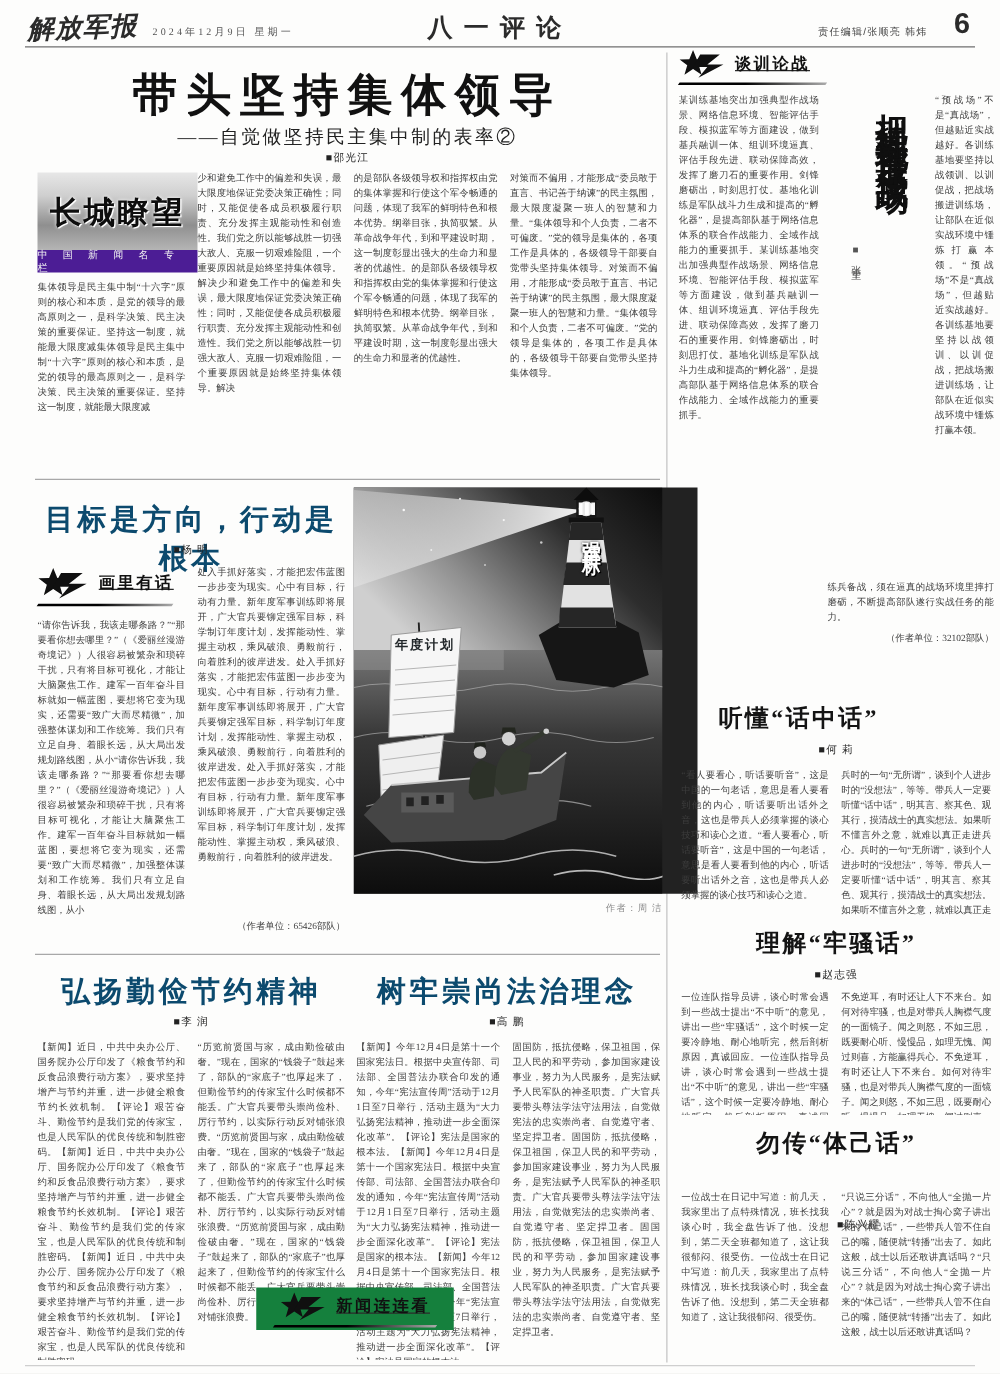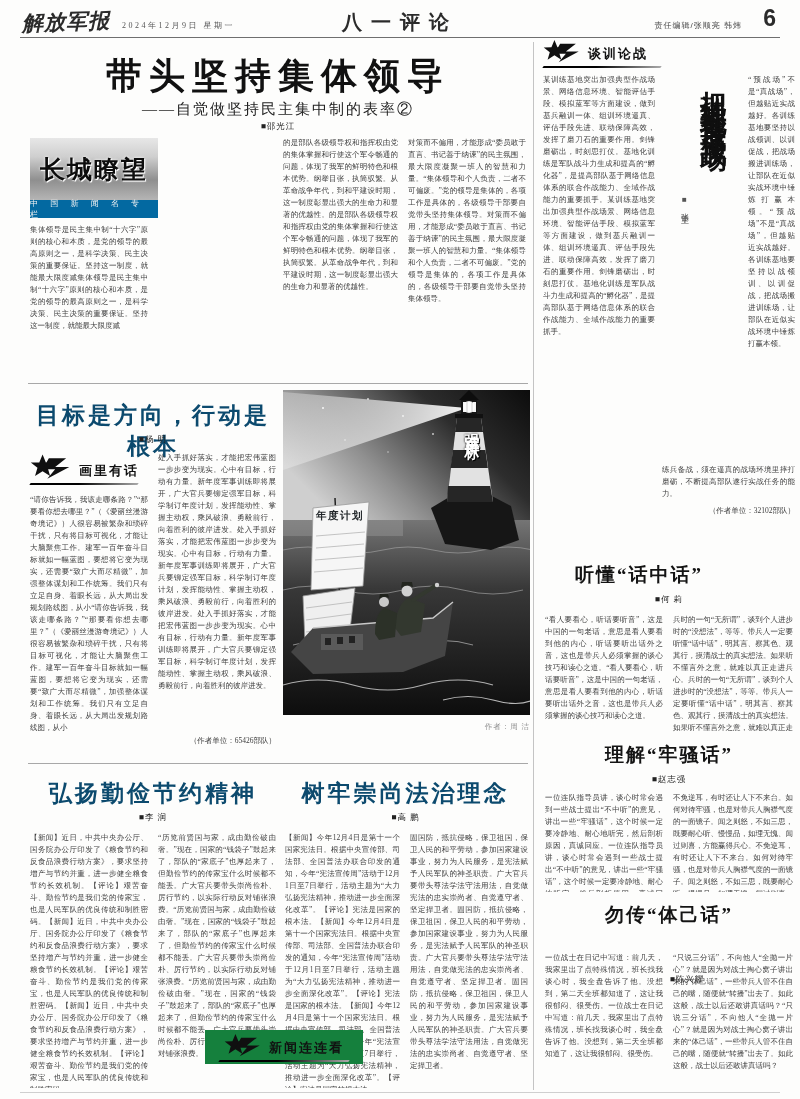--- a/index.html
+++ b/index.html
@@ -20,36 +20,36 @@
   .hl-sub{left:28px;top:100px;width:500px;font-size:15px;letter-spacing:2px;text-align:center;color:#222;}
   .byline{font-size:8.5px;color:#222;text-align:center;letter-spacing:1px;}
   
   .col{font-size:7.5px;line-height:12px;color:#3d3d3d;text-align:justify;overflow:hidden;}
   .attr{font-size:7.5px;color:#3d3d3d;text-align:right;}
   
   .cc-box{left:30px;top:138px;width:128px;height:80px;}
   .cc-photo{width:128px;height:62px;background:linear-gradient(180deg,#e7e7e7 0%,#cfcfcf 30%,#8f8f8f 68%,#b5b5b5 100%);
             display:flex;align-items:center;justify-content:center;}
   .cc-title{font-size:25px;font-weight:900;color:#0d0d0d;letter-spacing:2px;text-shadow:0 0 3px #fff,1px 1px 0 #fff;}
-  .cc-band{width:128px;height:18px;background:#0369a1;color:#f3f3f3;font-size:8px;letter-spacing:5px;
+  .cc-band{width:128px;height:18px;background:#4c1d95;color:#f3f3f3;font-size:8px;letter-spacing:5px;
            display:flex;align-items:center;justify-content:center;}
   
-  .sec-logo{display:flex;align-items:flex-end;gap:5px;}
+  .sec-logo{display:flex;align-items:center;gap:5px;text-decoration:underline;}
   .sec-logo .lbl{font-size:13px;font-weight:900;letter-spacing:2px;color:#111;padding-bottom:2px;}
   .swoosh{height:2px;background:linear-gradient(90deg,#000 45%,#aaa);transform:skewX(-35deg);}
   .divider-row{display:flex;align-items:center;gap:8px;}
   .hline{flex:1;height:1px;background:#9a9a9a;}
   
   .vdiv{left:533px;top:42px;width:1px;height:1048px;background:#c4c4c4;}
   .vtitle{writing-mode:vertical-rl;text-orientation:upright;font-size:26px;font-weight:900;letter-spacing:5px;color:#0f0f0f;}
   .vbyline{writing-mode:vertical-rl;text-orientation:upright;font-size:8px;color:#555;letter-spacing:2px;}
   .hl-r{font-size:19px;font-weight:900;letter-spacing:2px;text-align:center;color:#141414;}
   .hl-b{font-size:23px;font-weight:900;letter-spacing:3px;text-align:center;color:#0c4a6e;}
   
-  .illus{left:283px;top:390px;width:247px;height:325px;background:#222;}
+  .illus{left:283px;top:390px;width:247px;height:325px;background:#222;padding-left:28px;}
   .illus svg{position:absolute;left:0;top:0;}
   .lh-label{position:absolute;left:176px;top:31px;width:22px;height:90px;writing-mode:vertical-rl;text-orientation:upright;
             font-size:15px;font-weight:900;color:#fff;letter-spacing:4px;text-shadow:0 0 2px #000,1px 1px 0 #000;
             font-family:"Liberation Sans","DejaVu Sans",sans-serif;}
   .sail-label{position:absolute;left:33px;top:119px;width:52px;font-size:10.5px;font-weight:900;color:#23282b;
               letter-spacing:1.5px;font-family:"Liberation Sans","DejaVu Sans",sans-serif;}
   .credit{left:283px;top:722px;width:247px;font-size:7.5px;color:#8d8d8d;text-align:right;letter-spacing:1px;}
   .badge{left:205px;top:1030px;width:158px;background:#15803d;display:flex;flex-direction:column;align-items:center;padding:2px 0;}
 </style>
 </head>
@@ -70,20 +70,21 @@
   <div class="abs hl-sub">——自觉做坚持民主集中制的表率②</div>
 
   <div class="abs cc-box">
     <div class="cc-photo">
       <span class="cc-title hei">长城瞭望</span>
     </div>
     <div class="cc-band hei">中 国 新 闻 名 专 栏</div>
   </div>
 
   <div class="abs col" style="left:30px;top:224px;width:118px;height:148px;">集体领导是民主集中制“十六字”原则的核心和本质，是党的领导的最高原则之一，是科学决策、民主决策的重要保证。坚持这一制度，就能最大限度减集体领导是民主集中制“十六字”原则的核心和本质，是党的领导的最高原则之一，是科学决策、民主决策的重要保证。坚持这一制度，就能最大限度减</div>
+  <div class="abs col" style="left:158px;top:137px;width:115px;height:235px;">少和避免工作中的偏差和失误，最大限度地保证党委决策正确性；同时，又能促使各成员积极履行职责、充分发挥主观能动性和创造性。我们党之所以能够战胜一切强大敌人、克服一切艰难险阻，一个重要原因就是始终坚持集体领导。解决少和避免工作中的偏差和失误，最大限度地保证党委决策正确性；同时，又能促使各成员积极履行职责、充分发挥主观能动性和创造性。我们党之所以能够战胜一切强大敌人、克服一切艰难险阻，一个重要原因就是始终坚持集体领导。解决</div>
   <div class="abs col" style="left:283px;top:137px;width:115px;height:235px;">的是部队各级领导权和指挥权由党的集体掌握和行使这个军令畅通的问题，体现了我军的鲜明特色和根本优势。纲举目张，执简驭繁。从革命战争年代，到和平建设时期，这一制度彰显出强大的生命力和显著的优越性。的是部队各级领导权和指挥权由党的集体掌握和行使这个军令畅通的问题，体现了我军的鲜明特色和根本优势。纲举目张，执简驭繁。从革命战争年代，到和平建设时期，这一制度彰显出强大的生命力和显著的优越性。</div>
   <div class="abs col" style="left:408px;top:137px;width:118px;height:222px;">对策而不偏用，才能形成“委员敢于直言、书记善于纳谏”的民主氛围，最大限度凝聚一班人的智慧和力量。“集体领导和个人负责，二者不可偏废。”党的领导是集体的，各项工作是具体的，各级领导干部要自觉带头坚持集体领导。对策而不偏用，才能形成“委员敢于直言、书记善于纳谏”的民主氛围，最大限度凝聚一班人的智慧和力量。“集体领导和个人负责，二者不可偏废。”党的领导是集体的，各项工作是具体的，各级领导干部要自觉带头坚持集体领导。</div>
   <div class="abs attr" style="left:387px;top:361px;width:118px;margin-top:44px;">（作者单位：河南省漯河军分区）</div>
   <div class="abs" style="left:28px;top:383px;width:500px;height:1px;background:#a8a8a8;"></div>
 
   <div class="abs hl-b" style="left:28px;top:400px;width:250px;font-family:'Liberation Serif','DejaVu Serif',serif;">目标是方向，行动是根本</div>
   <div class="abs byline" style="left:28px;top:434px;width:250px;">■杨  明</div>
 
   <div class="abs" style="left:30px;top:452px;width:118px;">
     <div class="sec-logo">

